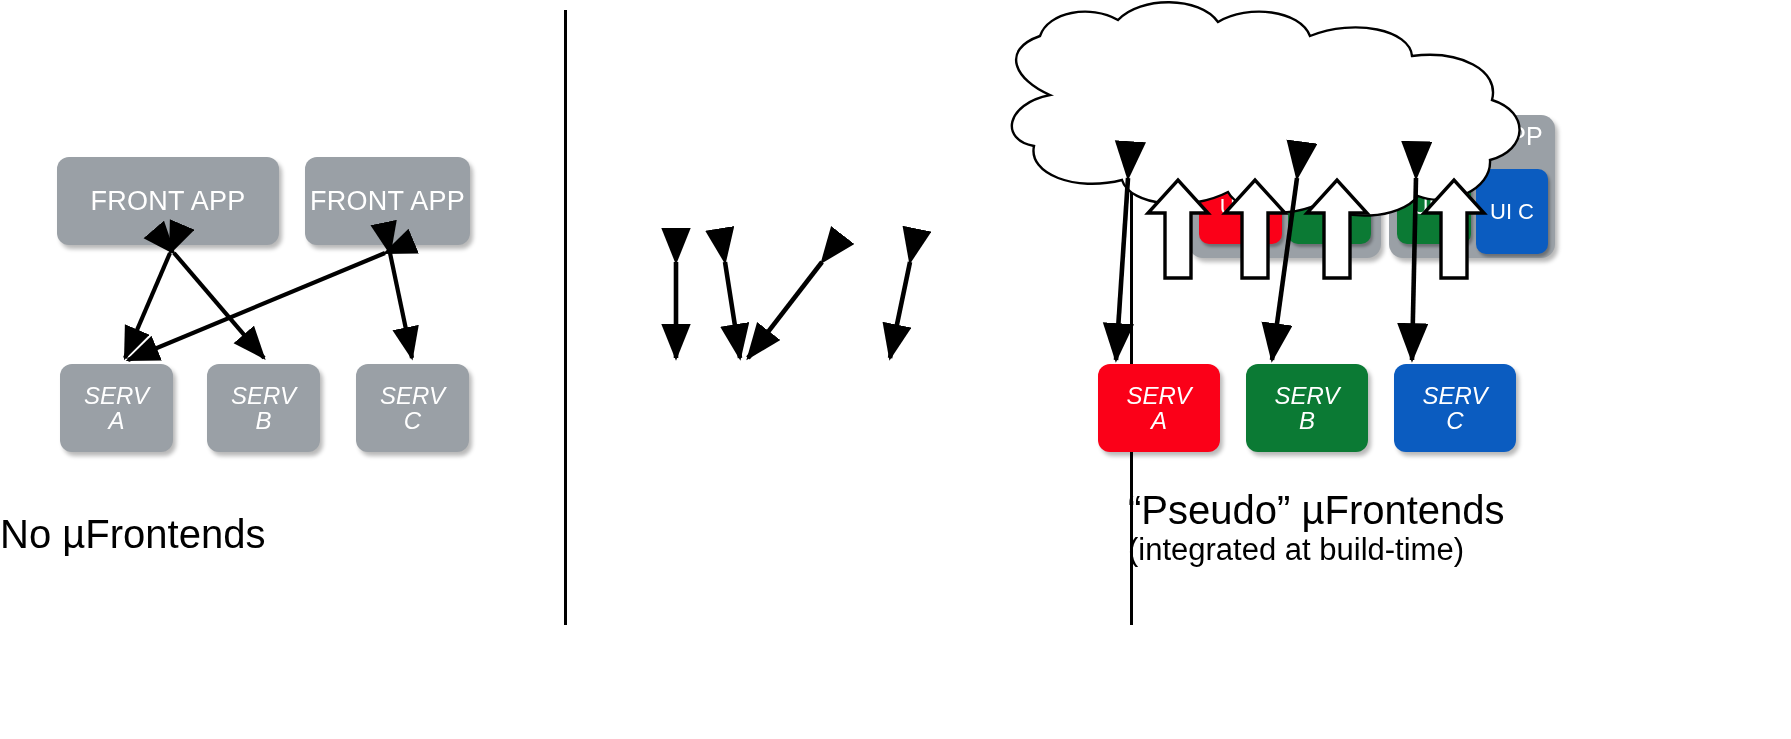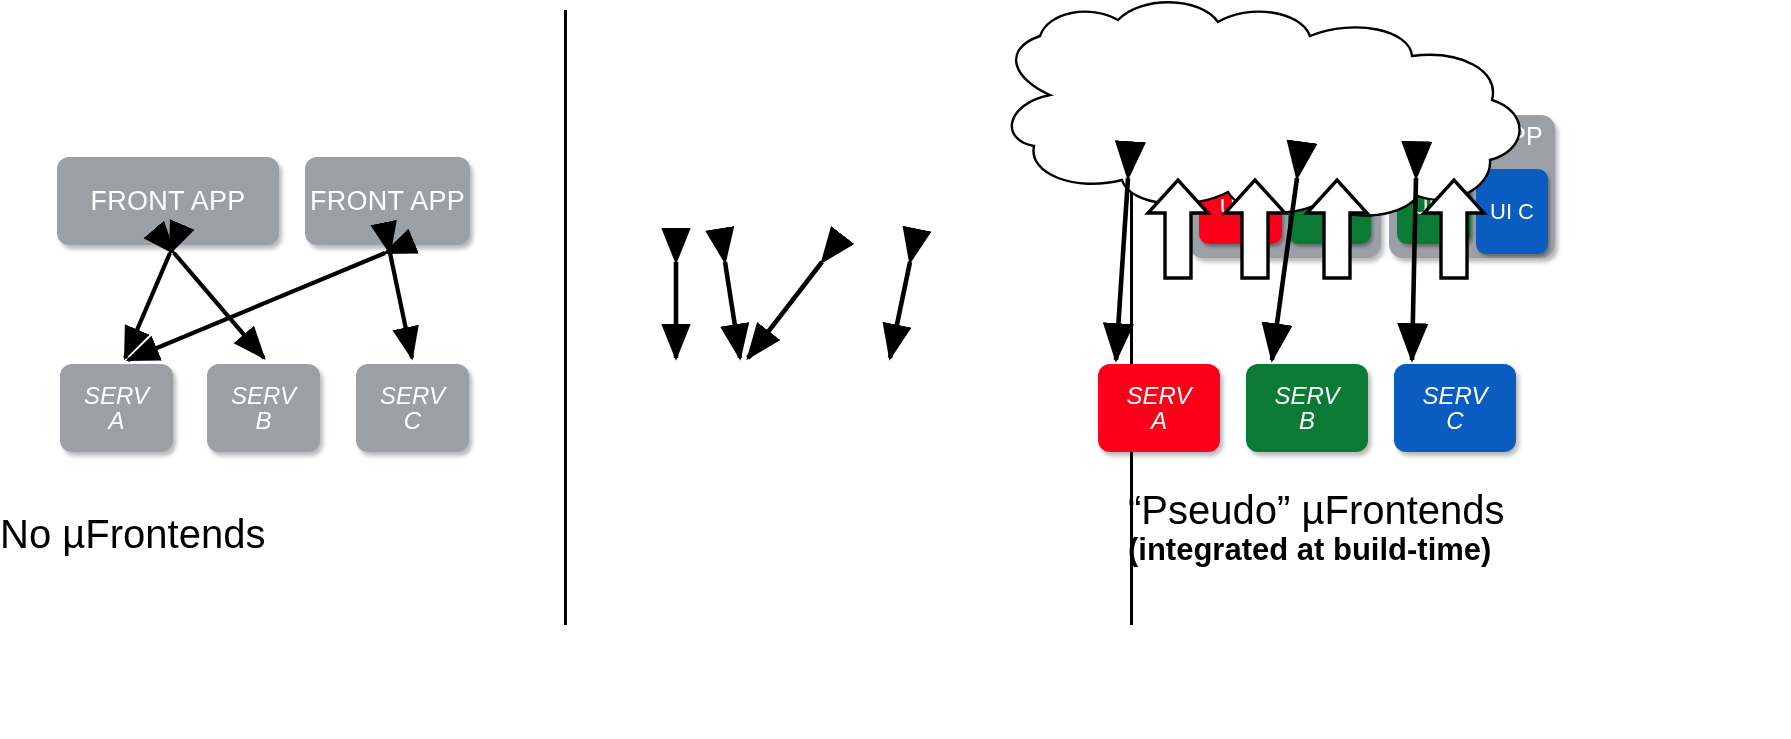--- a/index.html
+++ b/index.html
@@ -42,21 +42,21 @@
     text-align:center;color:#fff;font-size:25px;
   }
 
   .caption{
     position:absolute;
     text-align:left;
     color:#000;
     font-size:40px;
     line-height:1.12;
   }
-  .caption .sub{font-size:31px;display:block;font-weight:bold;}
+  .caption .sub{font-size:31px;display:block;}
 
   svg.overlay{position:absolute;left:0;top:0;width:1791px;height:739px;pointer-events:none;}
 </style>
 </head>
 <body>
 
 <div id="stage">
 
   <div class="divider" style="left:564px;"></div>
   <div class="divider" style="left:1130px;"></div>

